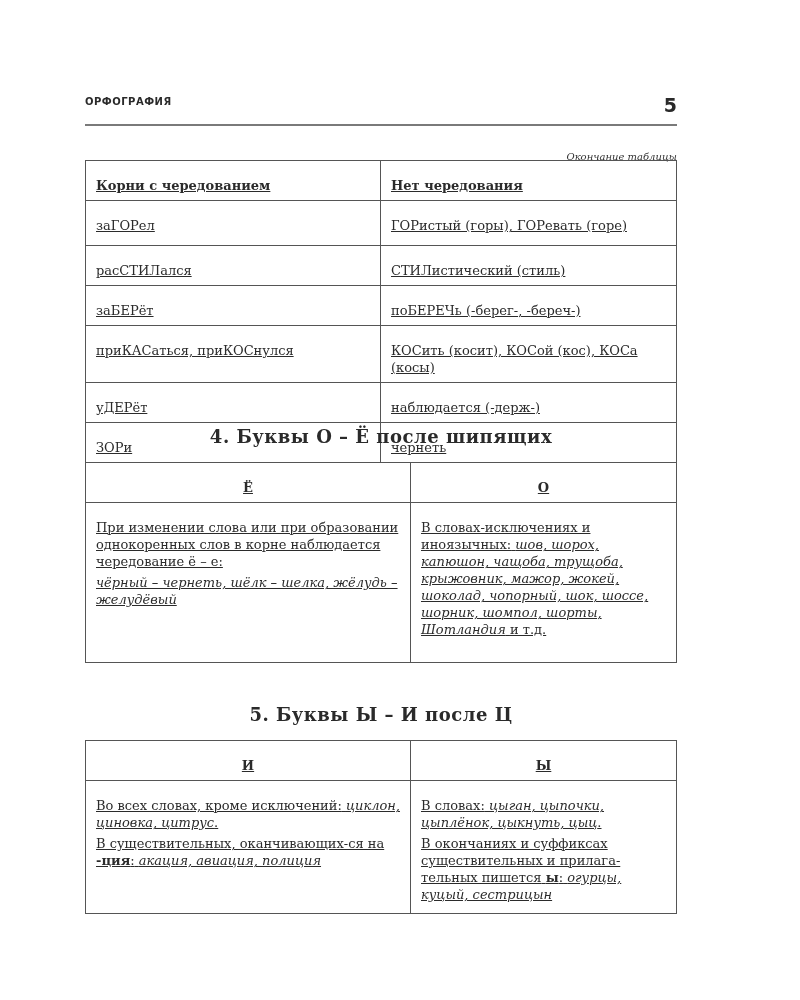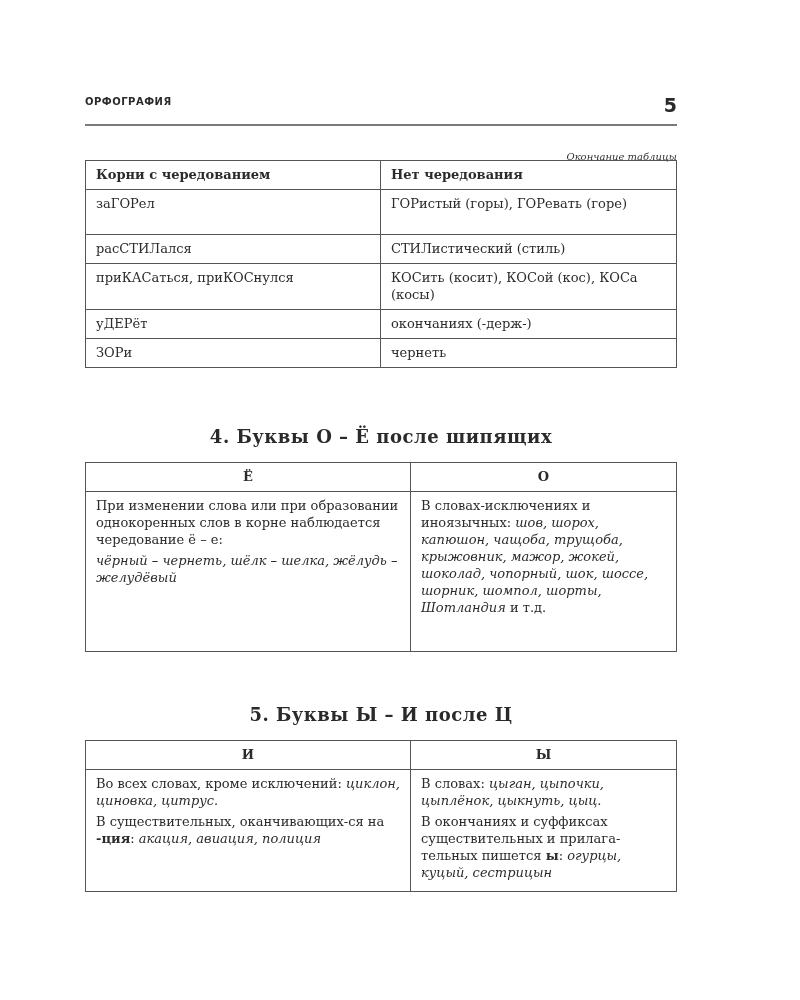--- a/index.html
+++ b/index.html
@@ -26,21 +26,22 @@
       position: absolute; right: 123px; top: 151px;
       font-style: italic; font-size: 10px; color: #333;
     }
     table {
       position: absolute; left: 85px; width: 592px;
       border-collapse: collapse; font-size: 13px; line-height: 17px;
     }
     td, th {
       border: 1.5px solid #555;
       vertical-align: top; text-align: left;
-      padding: 5px 10px 6px 10px;
+      padding: 16px 10px 6px 10px;
+      text-decoration: underline;
     }
     th { font-weight: bold; }
     #t1 { top: 160px; }
     #t1 td.c1, #t1 th.c1 { width: 274px; }
     #t1 tr { height: 28px; }
     #t1 tr.tall { height: 45px; }
     #t2 { top: 462px; }
     #t2 th, #t3 th { text-align: center; font-size: 13px; }
     #t2 td.c1, #t2 th.c1, #t3 td.c1, #t3 th.c1 { width: 304px; }
     #t2 .r1 { height: 160px; }
@@ -74,27 +75,31 @@
     <th>Нет чередования</th>
   </tr>
   <tr class="tall">
     <td class="c1">заГОРел</td>
     <td>ГОРистый (горы), ГОРевать (горе)</td>
   </tr>
   <tr>
     <td class="c1">расСТИЛался</td>
     <td>СТИЛистический (стиль)</td>
   </tr>
+  <tr>
+    <td class="c1">заБЕРёт</td>
+    <td>поБЕРЕЧь (-берег-, -береч-)</td>
+  </tr>
   <tr class="tall">
     <td class="c1">приКАСаться, приКОСнулся</td>
     <td>КОСить (косит), КОСой (кос), КОСа (косы)</td>
   </tr>
   <tr>
     <td class="c1">уДЕРёт</td>
-    <td>окончаниях (-держ-)</td>
+    <td>наблюдается (-держ-)</td>
   </tr>
   <tr>
     <td class="c1">ЗОРи</td>
     <td>чернеть</td>
   </tr>
 </tbody>
   </table>
 
 <div id="s4" class="section-title">4. Буквы О – Ё после шипящих</div>
 

